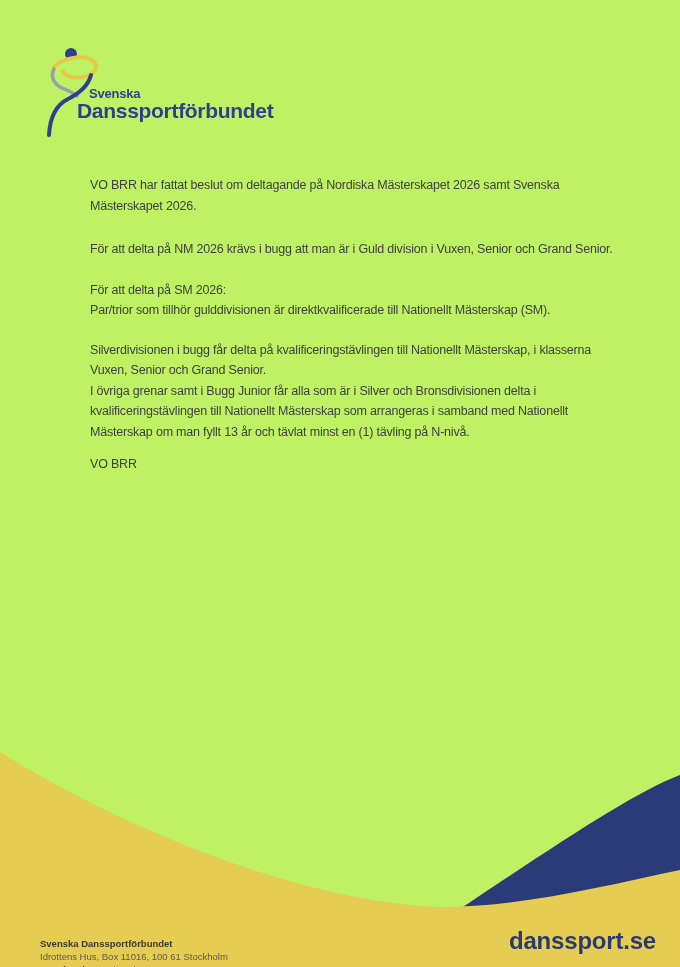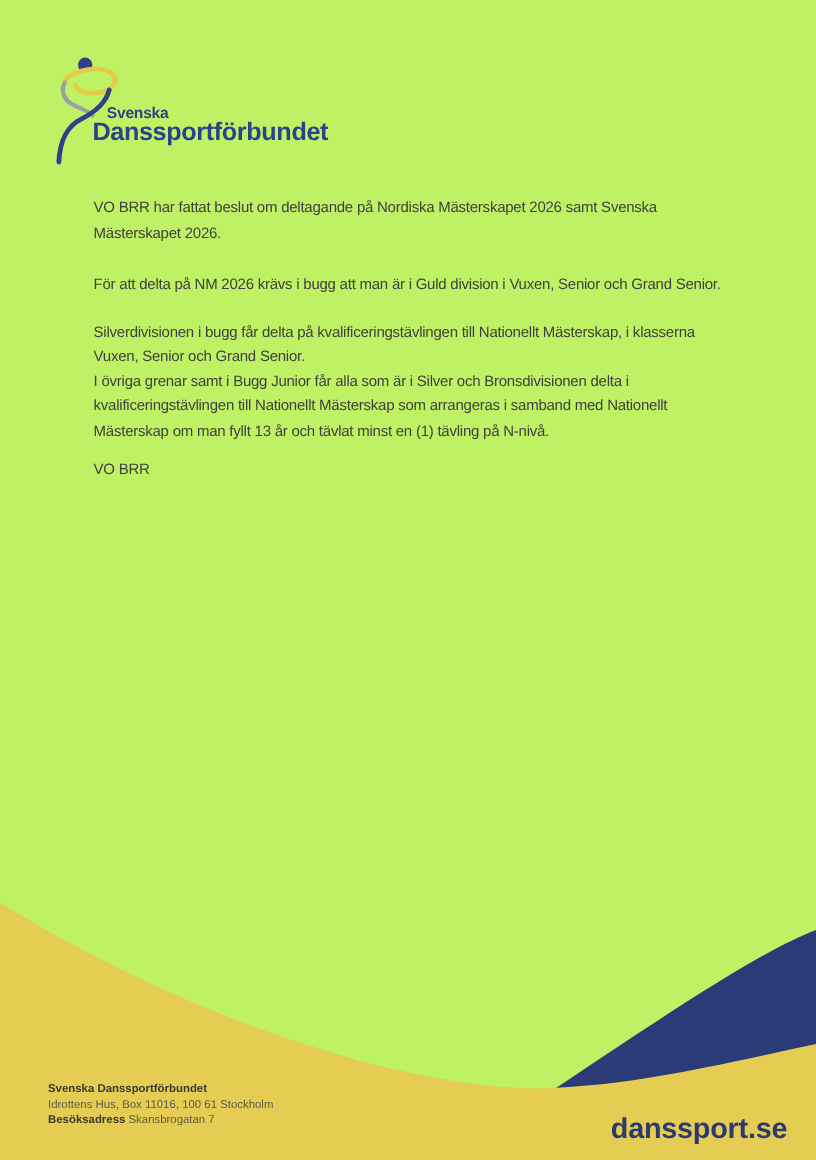--- a/index.html
+++ b/index.html
@@ -20,30 +20,30 @@
   }
   .logo-name2{
     position:absolute;left:77px;top:99px;
     font-size:21px;font-weight:bold;color:#2e3f8c;letter-spacing:-0.3px;
   }
   
   .letter{
     position:absolute;left:78px;top:163px;width:565px;
     color:#3f3f3f;font-size:12.5px;line-height:20.5px;letter-spacing:-0.2px;
   }
-  .para{white-space:pre-line;margin:0;}
+  .para{white-space:pre-line;margin:12px;}
   .mt23{margin-top:23px;} .mt5{margin-top:5px;} .mt20{margin-top:20px;}
   .mt19{margin-top:19px;} .mt12{margin-top:12px;}
   
   .footer-art{position:absolute;left:0;bottom:0;width:680px;height:220px;display:block;}
   .footer-info{
     position:absolute;left:40px;top:901px;
     font-size:9.5px;line-height:13px;color:#5e5b4b;
   }
-  .footer-org{font-weight:bold;color:#3c3a2f;}
+  .footer-org{font-weight:bold;color:#3c3a2f;margin-top:36px;}
   .footer-label{font-weight:bold;color:#3c3a2f;text-align:right;}
   .footer-site{
     position:absolute;right:24px;top:927px;
     font-size:24px;font-weight:bold;color:#2c3a72;letter-spacing:-0.2px;
   }
 </style>
 </head>
 <body>
 
 <div class="page">
@@ -60,20 +60,22 @@
       <path d="M91,75 C88,87 78,94 68,99 C56,105 50,116 49,135" fill="none" stroke="#30408a" stroke-width="4" stroke-linecap="round"></path>
     </svg>
     <span class="logo-name1">Svenska</span>
     <span class="logo-name2">Danssportförbundet</span>
   </div>
 
   <div class="letter">
     <p class="para">VO BRR har fattat beslut om deltagande på Nordiska Mästerskapet 2026 samt Svenska
 Mästerskapet 2026.</p>
     <p class="para mt23">För att delta på NM 2026 krävs i bugg att man är i Guld division i Vuxen, Senior och Grand Senior.</p>
+    <p class="para mt20">För att delta på SM 2026:
+Par/trior som tillhör gulddivisionen är direktkvalificerade till Nationellt Mästerskap (SM).</p>
     <p class="para mt19">Silverdivisionen i bugg får delta på kvalificeringstävlingen till Nationellt Mästerskap, i klasserna
 Vuxen, Senior och Grand Senior.
 I övriga grenar samt i Bugg Junior får alla som är i Silver och Bronsdivisionen delta i
 kvalificeringstävlingen till Nationellt Mästerskap som arrangeras i samband med Nationellt
 Mästerskap om man fyllt 13 år och tävlat minst en (1) tävling på N-nivå.</p>
     <p class="para mt12">VO BRR</p>
   </div>
 
   <svg class="footer-art" viewBox="0 0 680 220" preserveAspectRatio="none" aria-hidden="true">
 

